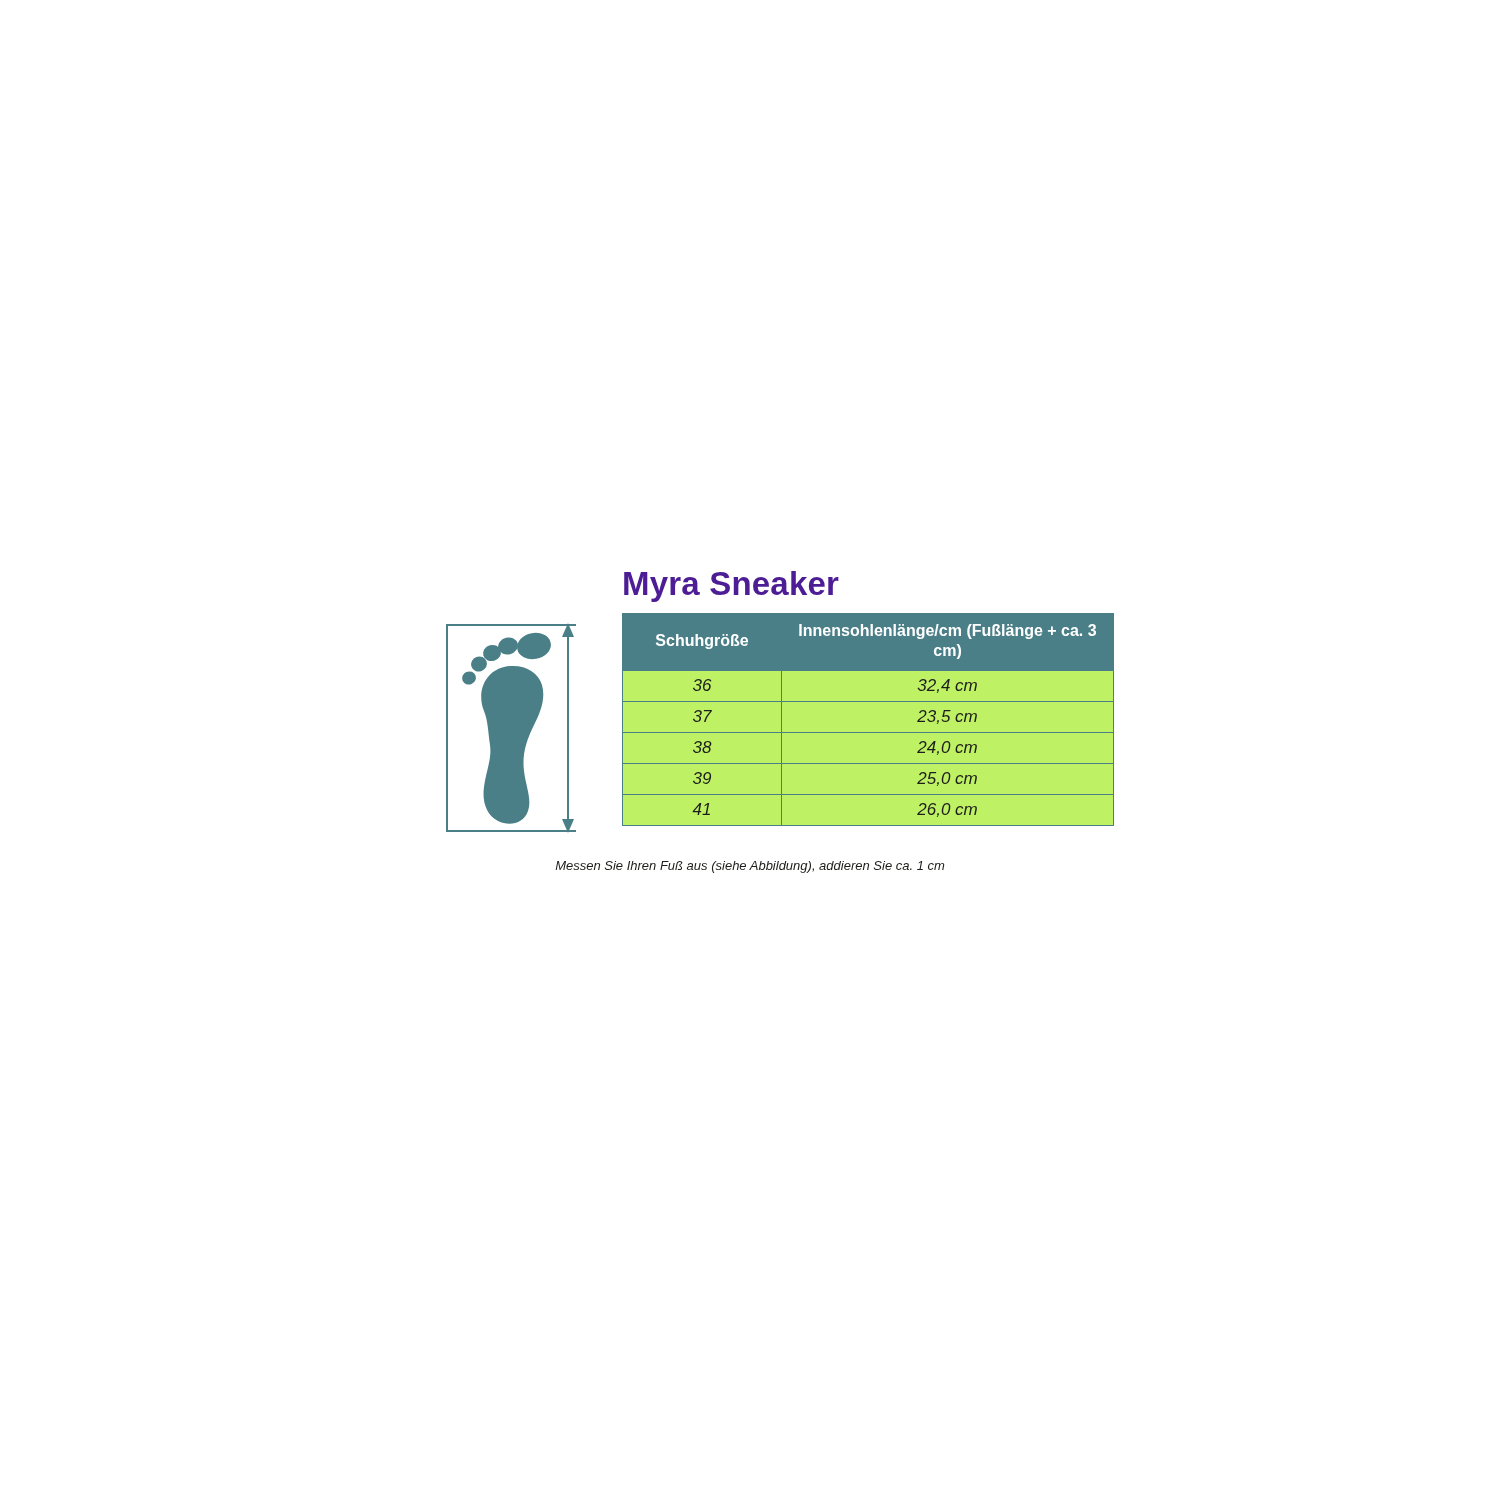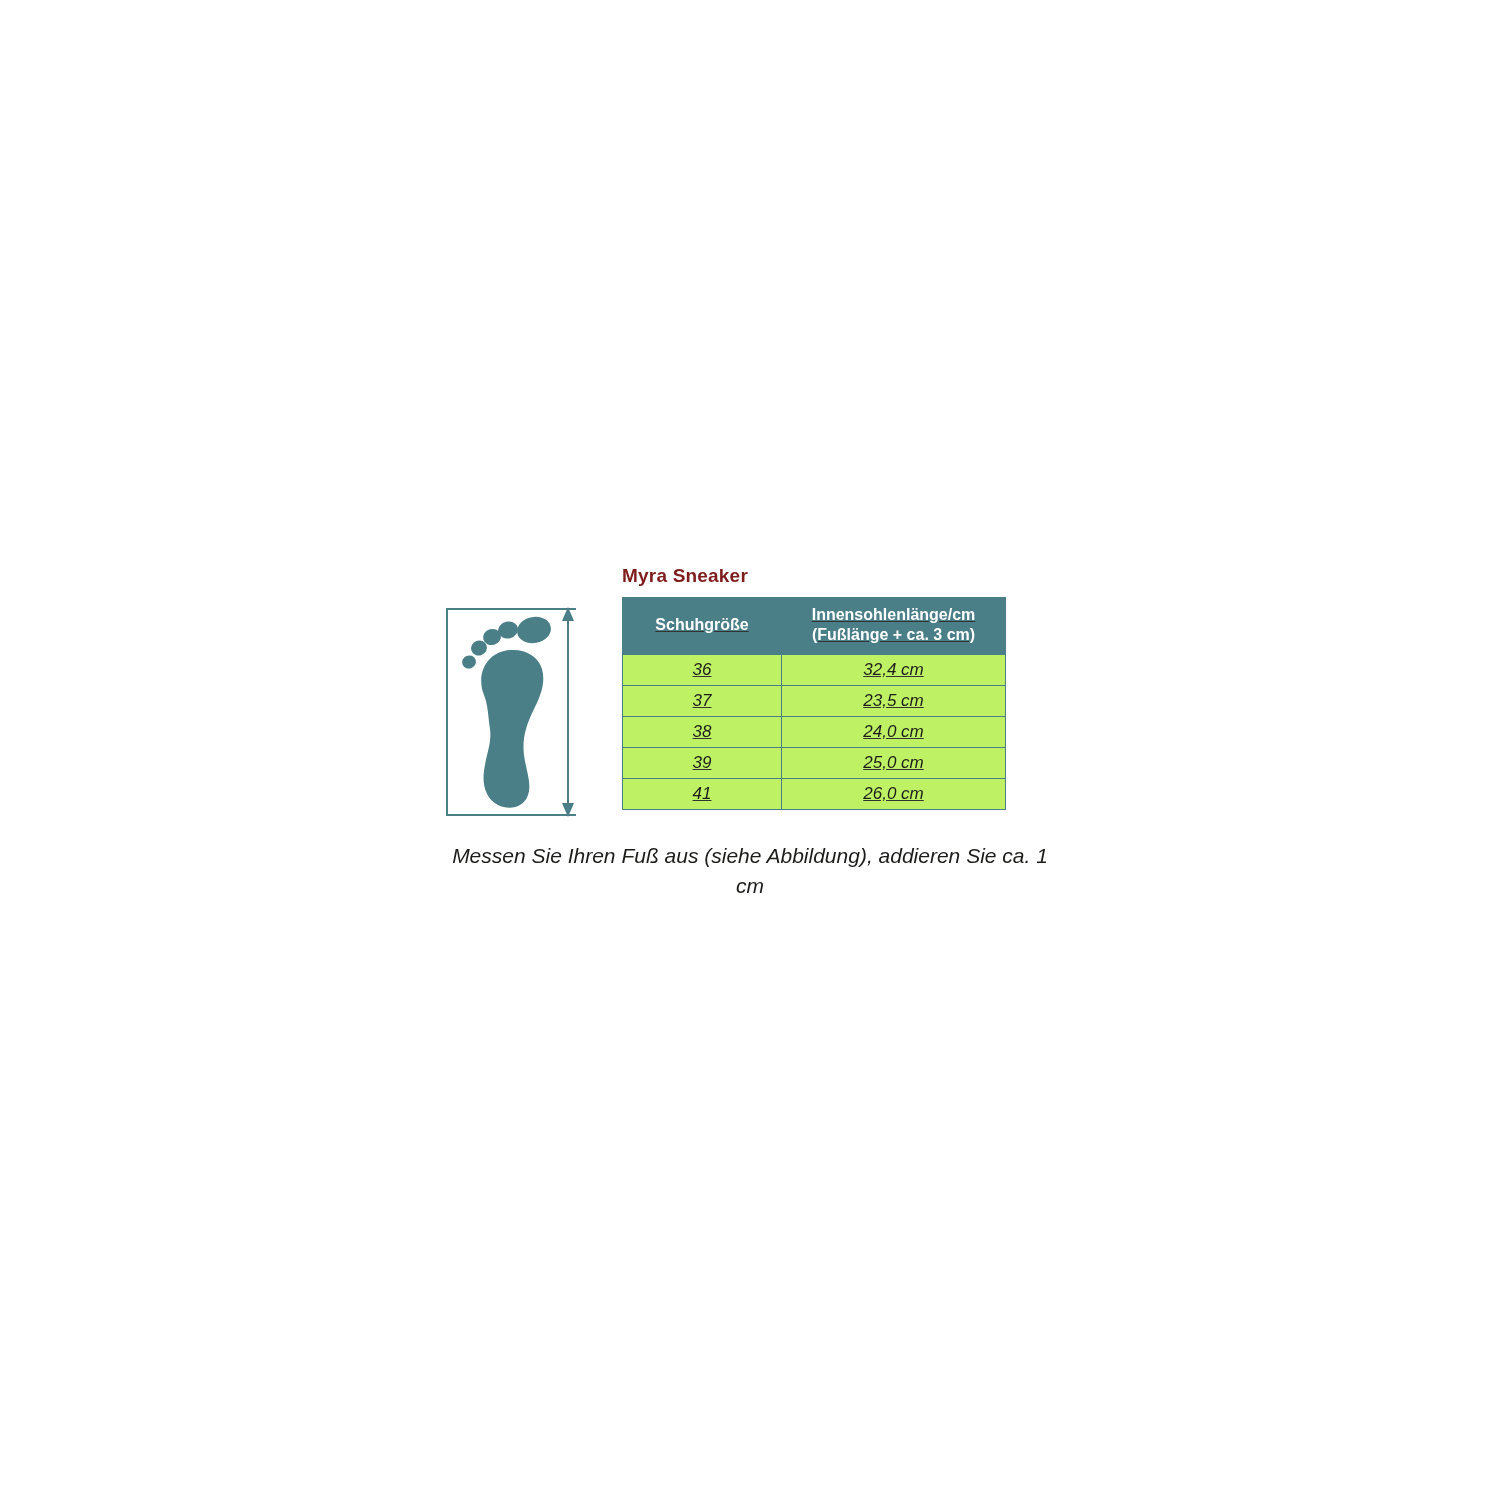--- a/index.html
+++ b/index.html
@@ -17,23 +17,23 @@
   }
 
   .size-chart {
     position: absolute;
     left: 440px;
     top: 565px;
     width: 620px;
   }
 
   .chart-title {
-    font-size: 19px;
+    font-size: 33px;
     font-weight: bold;
-    color: #7f1d1d;
+    color: #4c1d95;
     margin: 0 0 10px 182px;
     letter-spacing: 0.2px;
   }
 
   .chart-body {
     display: flex;
     align-items: flex-start;
   }
 
   
@@ -47,23 +47,22 @@
     display: block;
   }
 
   
   .table-wrap {
     flex: 1 1 auto;
     margin-left: 22px;
   }
   table.size-table {
     border-collapse: collapse;
-    width: 384px;
+    width: 492px;
     table-layout: fixed;
-    text-decoration: underline;
   }
   table.size-table th,
   table.size-table td {
     border: 1px solid #4a7f88;
     text-align: center;
     font-size: 16.5px;
   }
   table.size-table thead th {
     background: #4a7f88;
     color: #ffffff;
@@ -80,21 +79,21 @@
     padding: 5px 4px;
     color: #1d1d1b;
     background: #bef264;
     font-size: 17px;
   }
 
   .note {
     margin: 14px 0 16px 0;
     text-align: center;
     font-style: italic;
-    font-size: 21px;
+    font-size: 13px;
     line-height: 1.45;
     color: #1d1d1b;
     width: 620px;
   }
   .note .line { display: block; }
 </style>
 </head>
 <body>
 
 <div class="size-chart">

